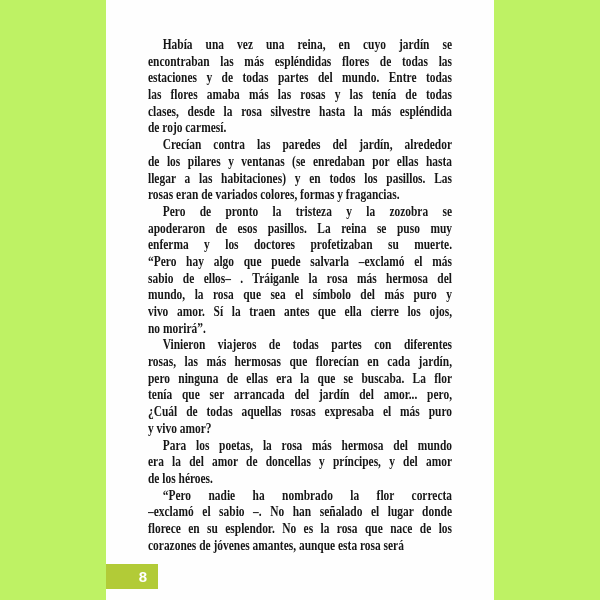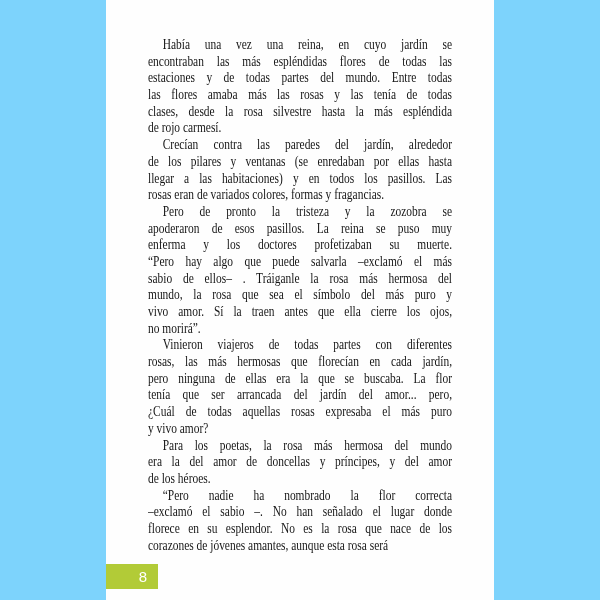--- a/index.html
+++ b/index.html
@@ -56,21 +56,21 @@
     font-family: "Liberation Sans", sans-serif;
     font-size: 15px;
     line-height: 25px;
     text-align: right;
     padding-right: 11px;
   }
 </style>
 </head>
 <body>
 
-<div class="screen" style="background: #7dd3fc;">
+<div class="screen" style="background: #bef264; font-weight: bold;">
   <div class="page" style="background: rgb(254, 254, 254);">
     <div class="text-block">
       <div class="text-inner">
           <div class="line first">Había una vez una reina, en cuyo jardín se</div>
           <div class="line">encontraban las más espléndidas flores de todas las</div>
           <div class="line">estaciones y de todas partes del mundo. Entre todas</div>
           <div class="line">las flores amaba más las rosas y las tenía de todas</div>
           <div class="line">clases, desde la rosa silvestre hasta la más espléndida</div>
           <div class="line last">de rojo carmesí.</div>
           <div class="line first">Crecían contra las paredes del jardín, alrededor</div>

